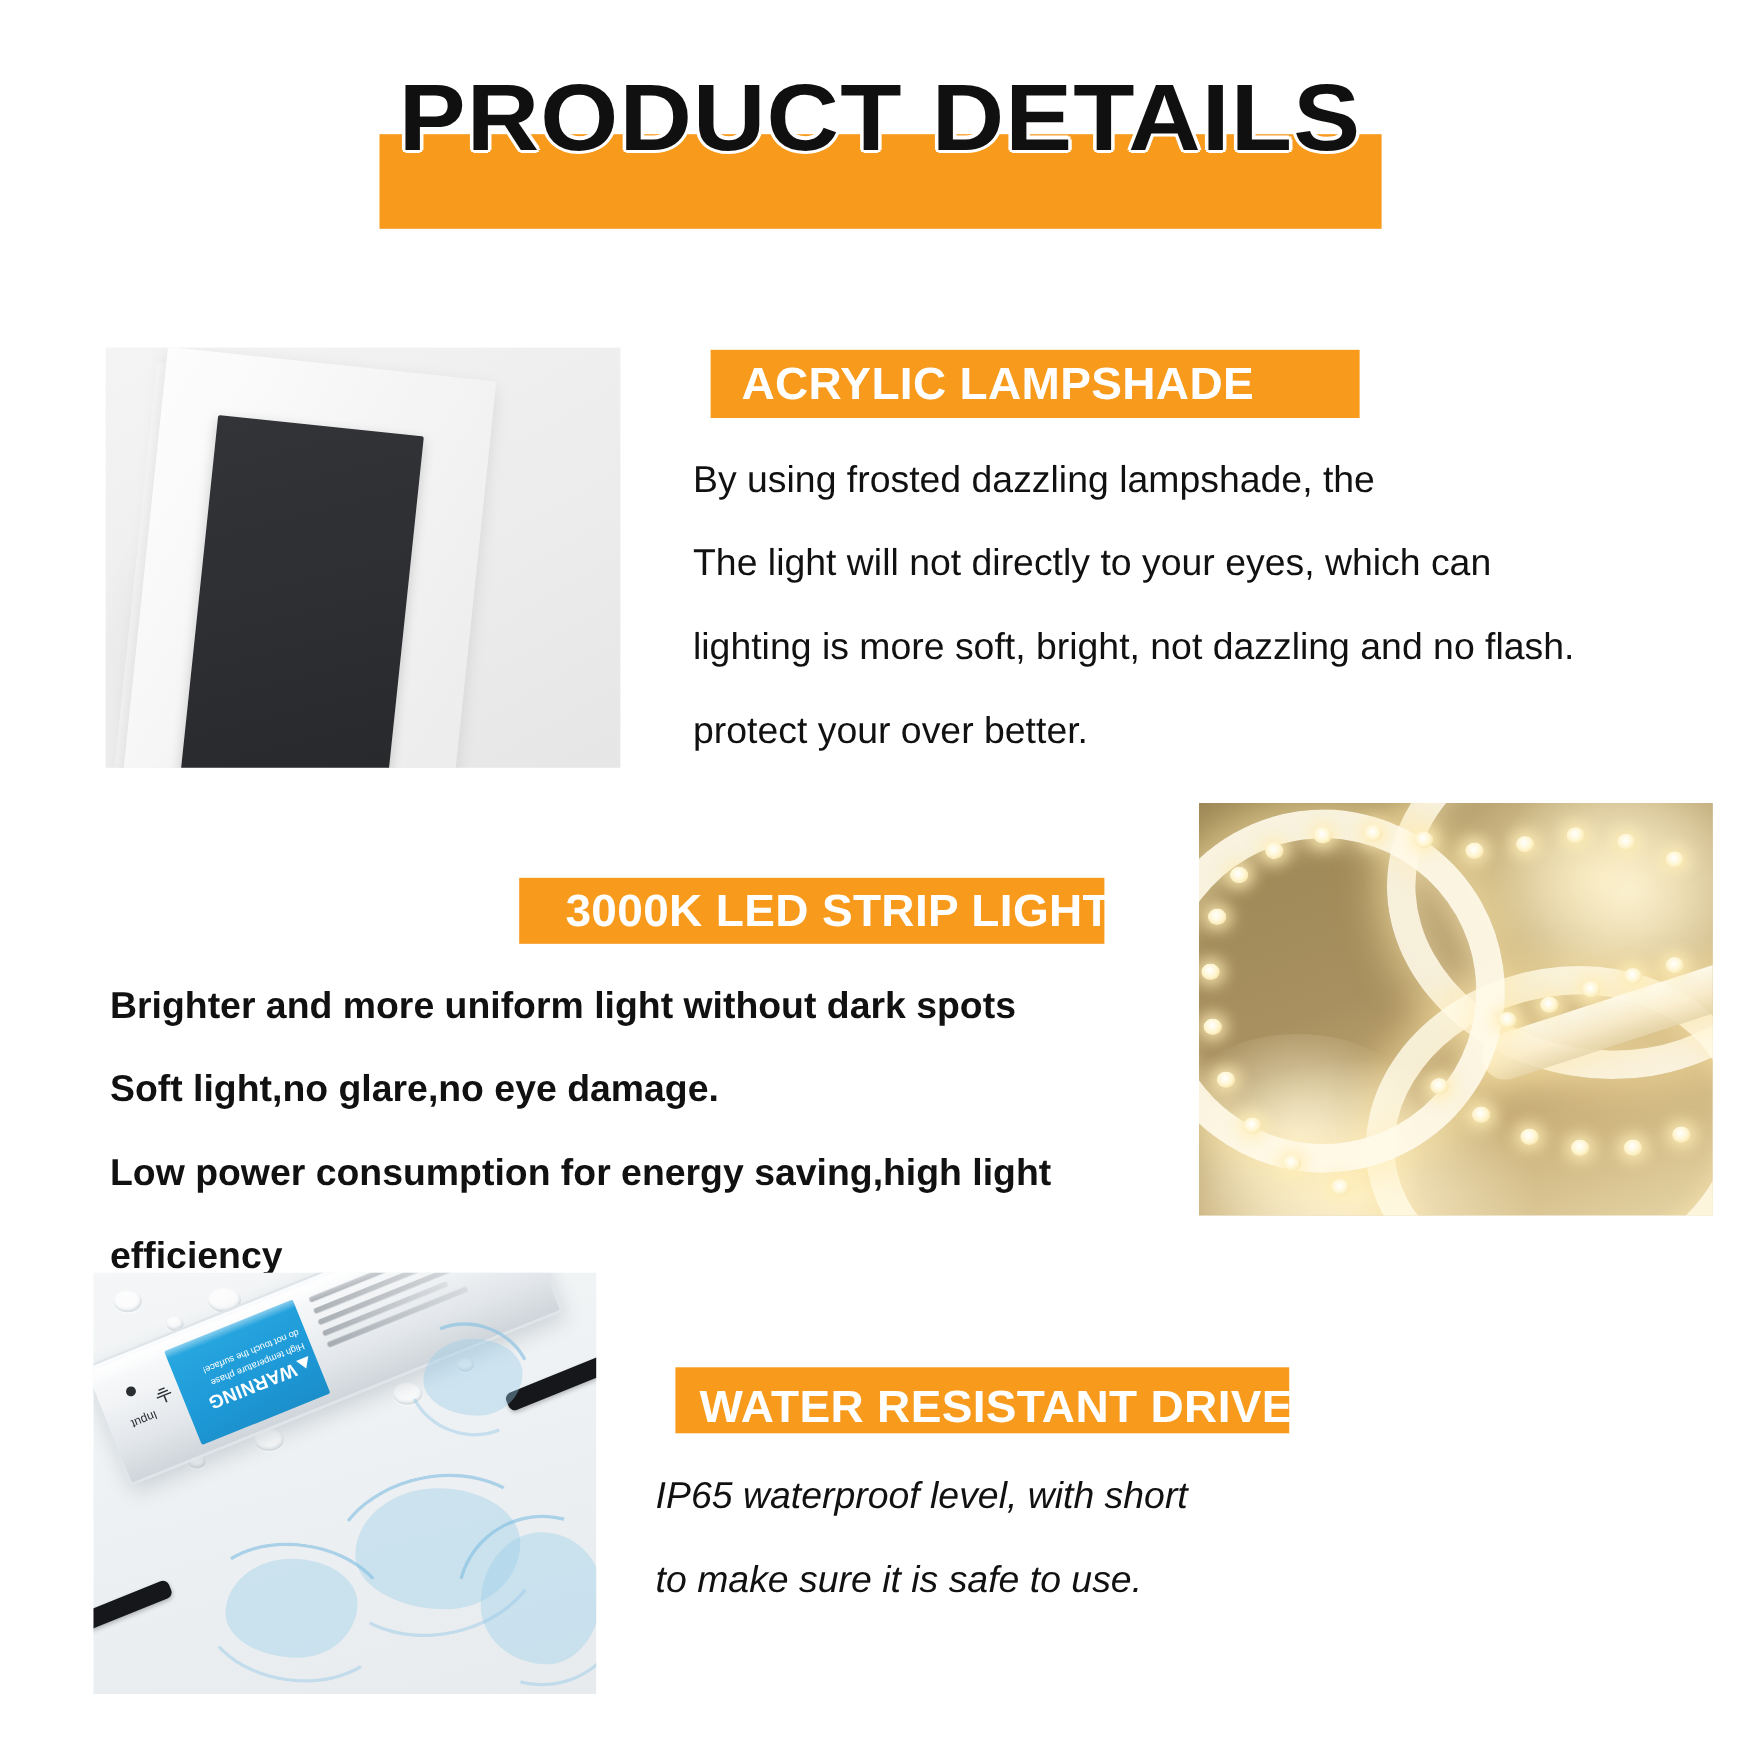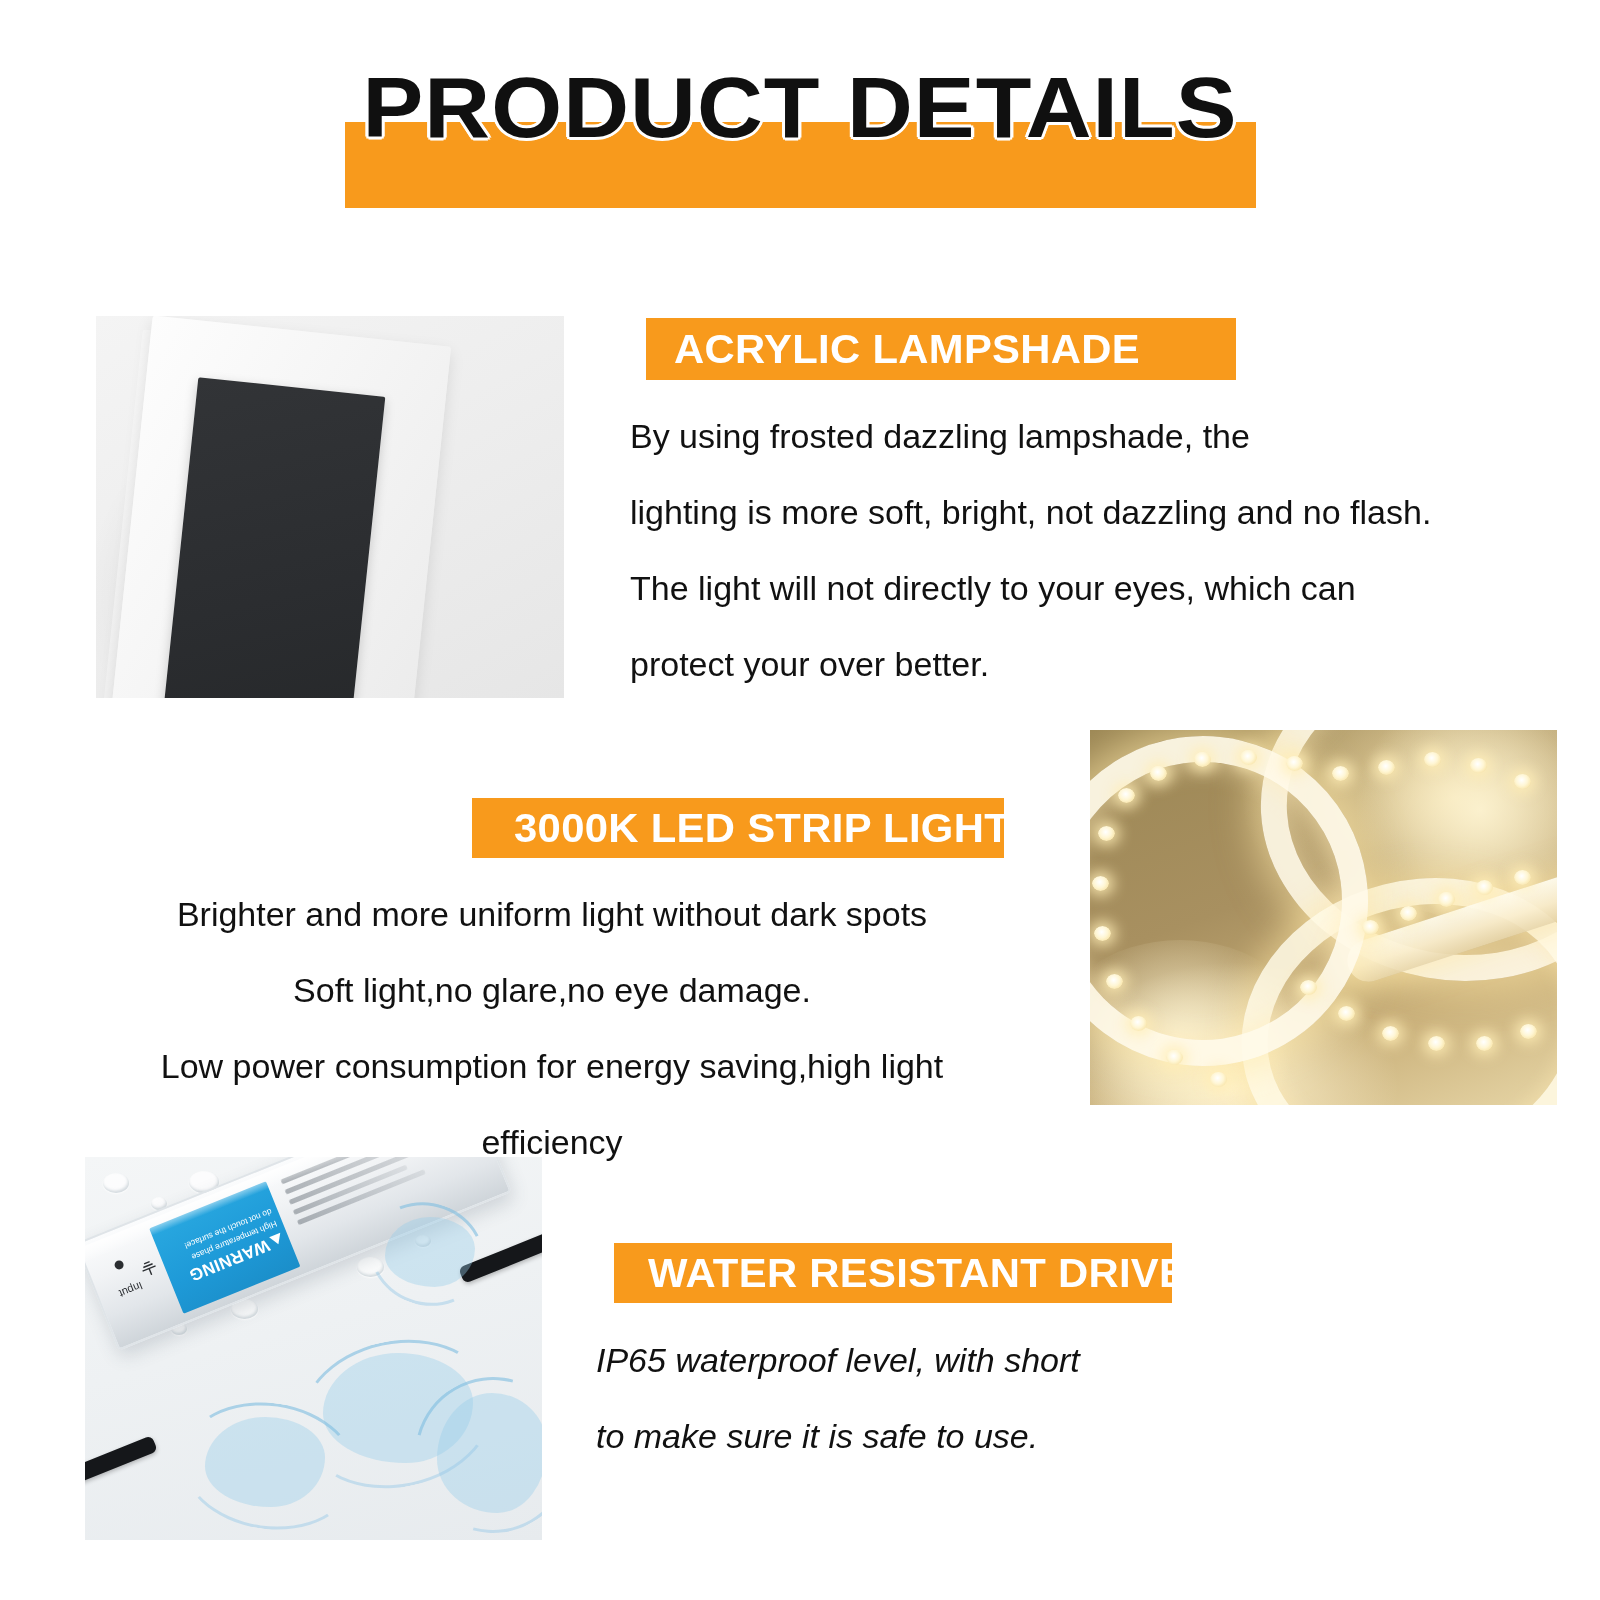--- a/index.html
+++ b/index.html
@@ -362,22 +362,22 @@
   <div class="frost-panel"></div>
   <div class="dark-panel"></div>
 </div>
 
 <div class="heading-bar" style="left:646px; top:318px; width:590px; height:62px; padding-left:28px;">
   <span class="heading-text">ACRYLIC LAMPSHADE</span>
 </div>
 
 <div class="body-copy" style="left:630px; top:398px;">
   <span class="ln">By using frosted dazzling lampshade, the</span>
+  <span class="ln">The light will not directly to your eyes, which can</span>
   <span class="ln">lighting is more soft, bright, not dazzling and no flash.</span>
-  <span class="ln">The light will not directly to your eyes, which can</span>
   <span class="ln">protect your over better.</span>
 </div>
 
 <div id="photo-led">
   <div class="led-glow-blob" style="left:-40px; top:210px; width:260px; height:200px;"></div>
   <div class="led-glow-blob" style="left:250px; top:-30px; width:280px; height:220px;"></div>
 
   <div class="led-ring" id="ring-right"></div>
   <div class="led-ring" id="ring-lower"></div>
   <div class="led-strip-straight" id="strip-a"></div>
@@ -410,21 +410,21 @@
   <div class="led-dot" style="left:292px;top:296px;"></div>
   <div class="led-dot" style="left:338px;top:306px;"></div>
   <div class="led-dot" style="left:386px;top:306px;"></div>
   <div class="led-dot" style="left:430px;top:294px;"></div>
 </div>
 
 <div class="heading-bar" style="left:472px; top:798px; width:532px; height:60px; padding-left:42px;">
   <span class="heading-text">3000K LED STRIP LIGHT</span>
 </div>
 
-<div class="body-copy" style="left:100px; top:876px; width:904px; white-space:normal; text-align:center;">
+<div class="body-copy" style="left:100px; top:876px; width:904px; white-space:normal; text-align:left;font-weight:bold;">
   <span class="ln">Brighter and more uniform light without dark spots</span>
   <span class="ln">Soft light,no glare,no eye damage.</span>
   <span class="ln">Low power consumption for energy saving,high light efficiency</span>
 </div>
 
 <div id="photo-driver">
   <div class="wet-drop" style="left:18px;  top:16px;  width:26px; height:20px;"></div>
   <div class="wet-drop" style="left:66px;  top:40px;  width:16px; height:13px;"></div>
   <div class="wet-drop" style="left:104px; top:14px;  width:30px; height:22px;"></div>
   <div class="wet-drop" style="left:160px; top:36px;  width:20px; height:15px;"></div>
@@ -480,20 +480,20 @@
   <div class="splash-fill" style="left:300px; top:60px;  width:90px;  height:70px;"></div>
   <div class="splash-fill" style="left:238px; top:196px; width:150px; height:110px;"></div>
   <div class="splash-fill" style="left:120px; top:260px; width:120px; height:90px;"></div>
   <div class="splash-fill" style="left:352px; top:236px; width:110px; height:120px;"></div>
   <div class="splash" style="left:284px; top:46px;  width:110px; height:96px;  transform:rotate(20deg);"></div>
   <div class="splash" style="left:214px; top:184px; width:190px; height:140px; transform:rotate(-12deg);"></div>
   <div class="splash" style="left:96px;  top:246px; width:170px; height:120px; transform:rotate(8deg);"></div>
   <div class="splash" style="left:330px; top:220px; width:150px; height:150px; transform:rotate(-30deg);"></div>
 </div>
 
-<div class="heading-bar" style="left:614px; top:1243px; width:558px; height:60px; padding-left:34px;">
+<div class="heading-bar" style="left:614px; top:1243px; width:558px; height:60px; padding-left:22px;align-items:flex-end;">
   <span class="heading-text">WATER RESISTANT DRIVE</span>
 </div>
 
 <div class="body-copy" style="left:596px; top:1322px;font-style:italic;">
   <span class="ln">IP65 waterproof level, with short</span>
   <span class="ln">to make sure it is safe to use.</span>
 </div>
 
 </body></html>

